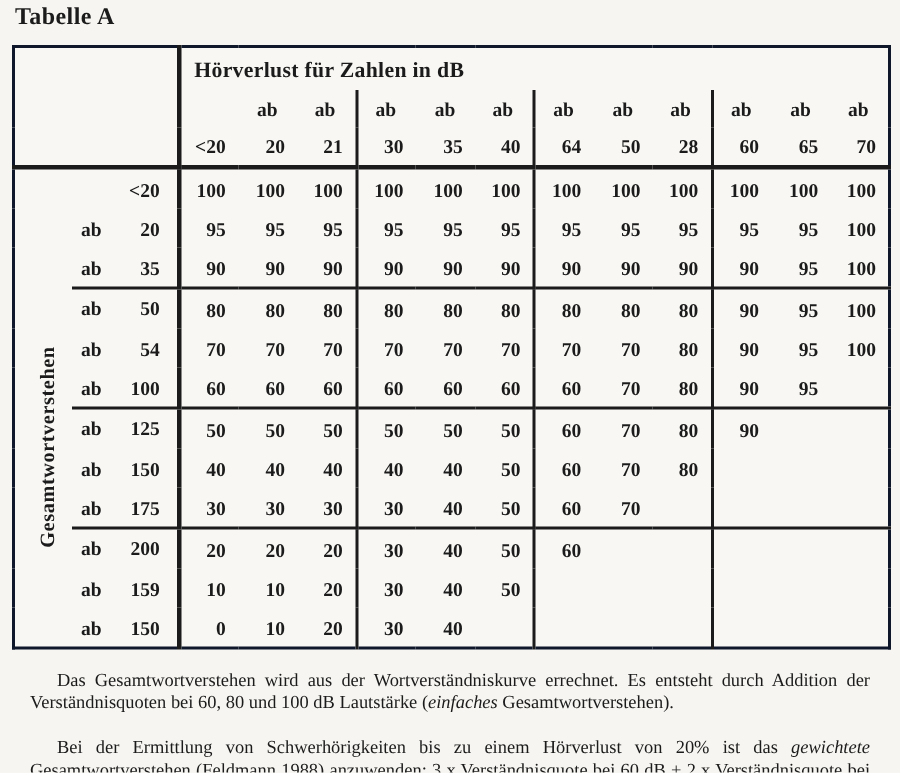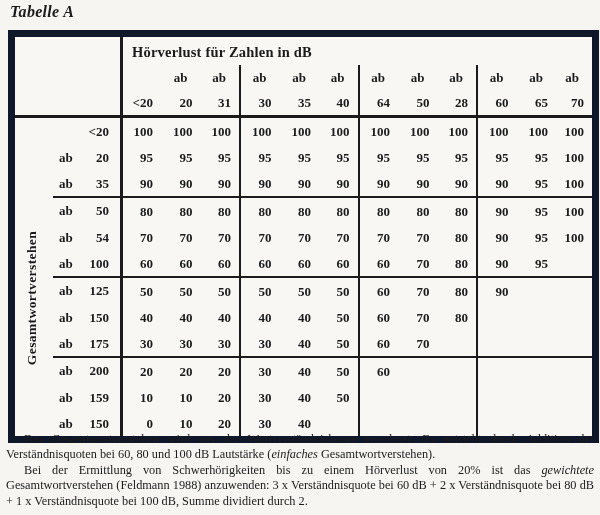--- a/index.html
+++ b/index.html
@@ -6,32 +6,32 @@
   body{
     width:600px;height:515px;overflow:hidden;
     background:#f6f5f1;
     font-family:"Liberation Serif","DejaVu Serif",serif;
     color:#1b1b1b;
     position:relative;
   }
   .page{position:absolute;inset:0;}
   .doc-title{
     position:absolute;top:3px;left:10px;
-    font-size:16px;font-style:italic;font-weight:bold;
+    font-size:16px;font-weight:bold;
     letter-spacing:.3px;
   }
   .table-wrap{position:absolute;top:30px;left:8px;}
   .vlabel{
     position:absolute;top:260px;left:-76px;width:200px;height:16px;
     transform:rotate(-90deg);
     text-align:center;font-size:13.5px;font-weight:bold;letter-spacing:.4px;
   }
   table{
     border-collapse:collapse;table-layout:fixed;width:584px;
-    border:7px solid #0f172a;background:#f8f7f3;
+    border:2px solid #0f172a;background:#f8f7f3;
   }
   th,td{padding:0;font-weight:bold;font-size:13px;line-height:1;}
   col.lab{width:110px;}
   col.dat{width:39.5px;}
   .corner{border-right:3px solid #1b1b1b;border-bottom:3px solid #1b1b1b;}
   .htitle{
     text-align:left;padding:6px 0 4px 9px;font-size:14.5px;height:18px;
     letter-spacing:.2px;
   }
   tr.abrow th{height:25px;text-align:right;padding-right:13px;font-size:13px;}
@@ -43,21 +43,21 @@
   .rl .rn{font-size:13px;}
   .vsep{border-right:2px solid #1b1b1b;}
   .hsep{border-bottom:2px solid #1b1b1b;}
   th.lsep::after{
     content:"";position:absolute;left:38px;right:0;bottom:-1px;height:2px;background:#1b1b1b;
   }
   .footnotes{
     position:absolute;top:432px;left:6px;width:588px;
     font-size:12.3px;line-height:15.4px;text-align:justify;
   }
-  .footnotes p{margin:0;text-indent:18px;}
+  .footnotes p{margin:14px;text-indent:18px;}
 </style>
 </head>
 <body>
 
 <div class="page">
 
   <div class="doc-title">Tabelle A</div>
 
   <div class="table-wrap">
     <div class="vlabel">Gesamtwortverstehen</div>
@@ -92,21 +92,21 @@
             <th>ab</th>
             <th>ab</th>
             <th class="vsep">ab</th>
             <th>ab</th>
             <th>ab</th>
             <th>ab</th>
           </tr>
         <tr class="numrow">
             <th>&lt;20</th>
             <th>20</th>
-            <th class="vsep">31</th>
+            <th class="vsep">21</th>
             <th>30</th>
             <th>35</th>
             <th class="vsep">40</th>
             <th>64</th>
             <th>50</th>
             <th class="vsep">28</th>
             <th>60</th>
             <th>65</th>
             <th>70</th>
           </tr>

